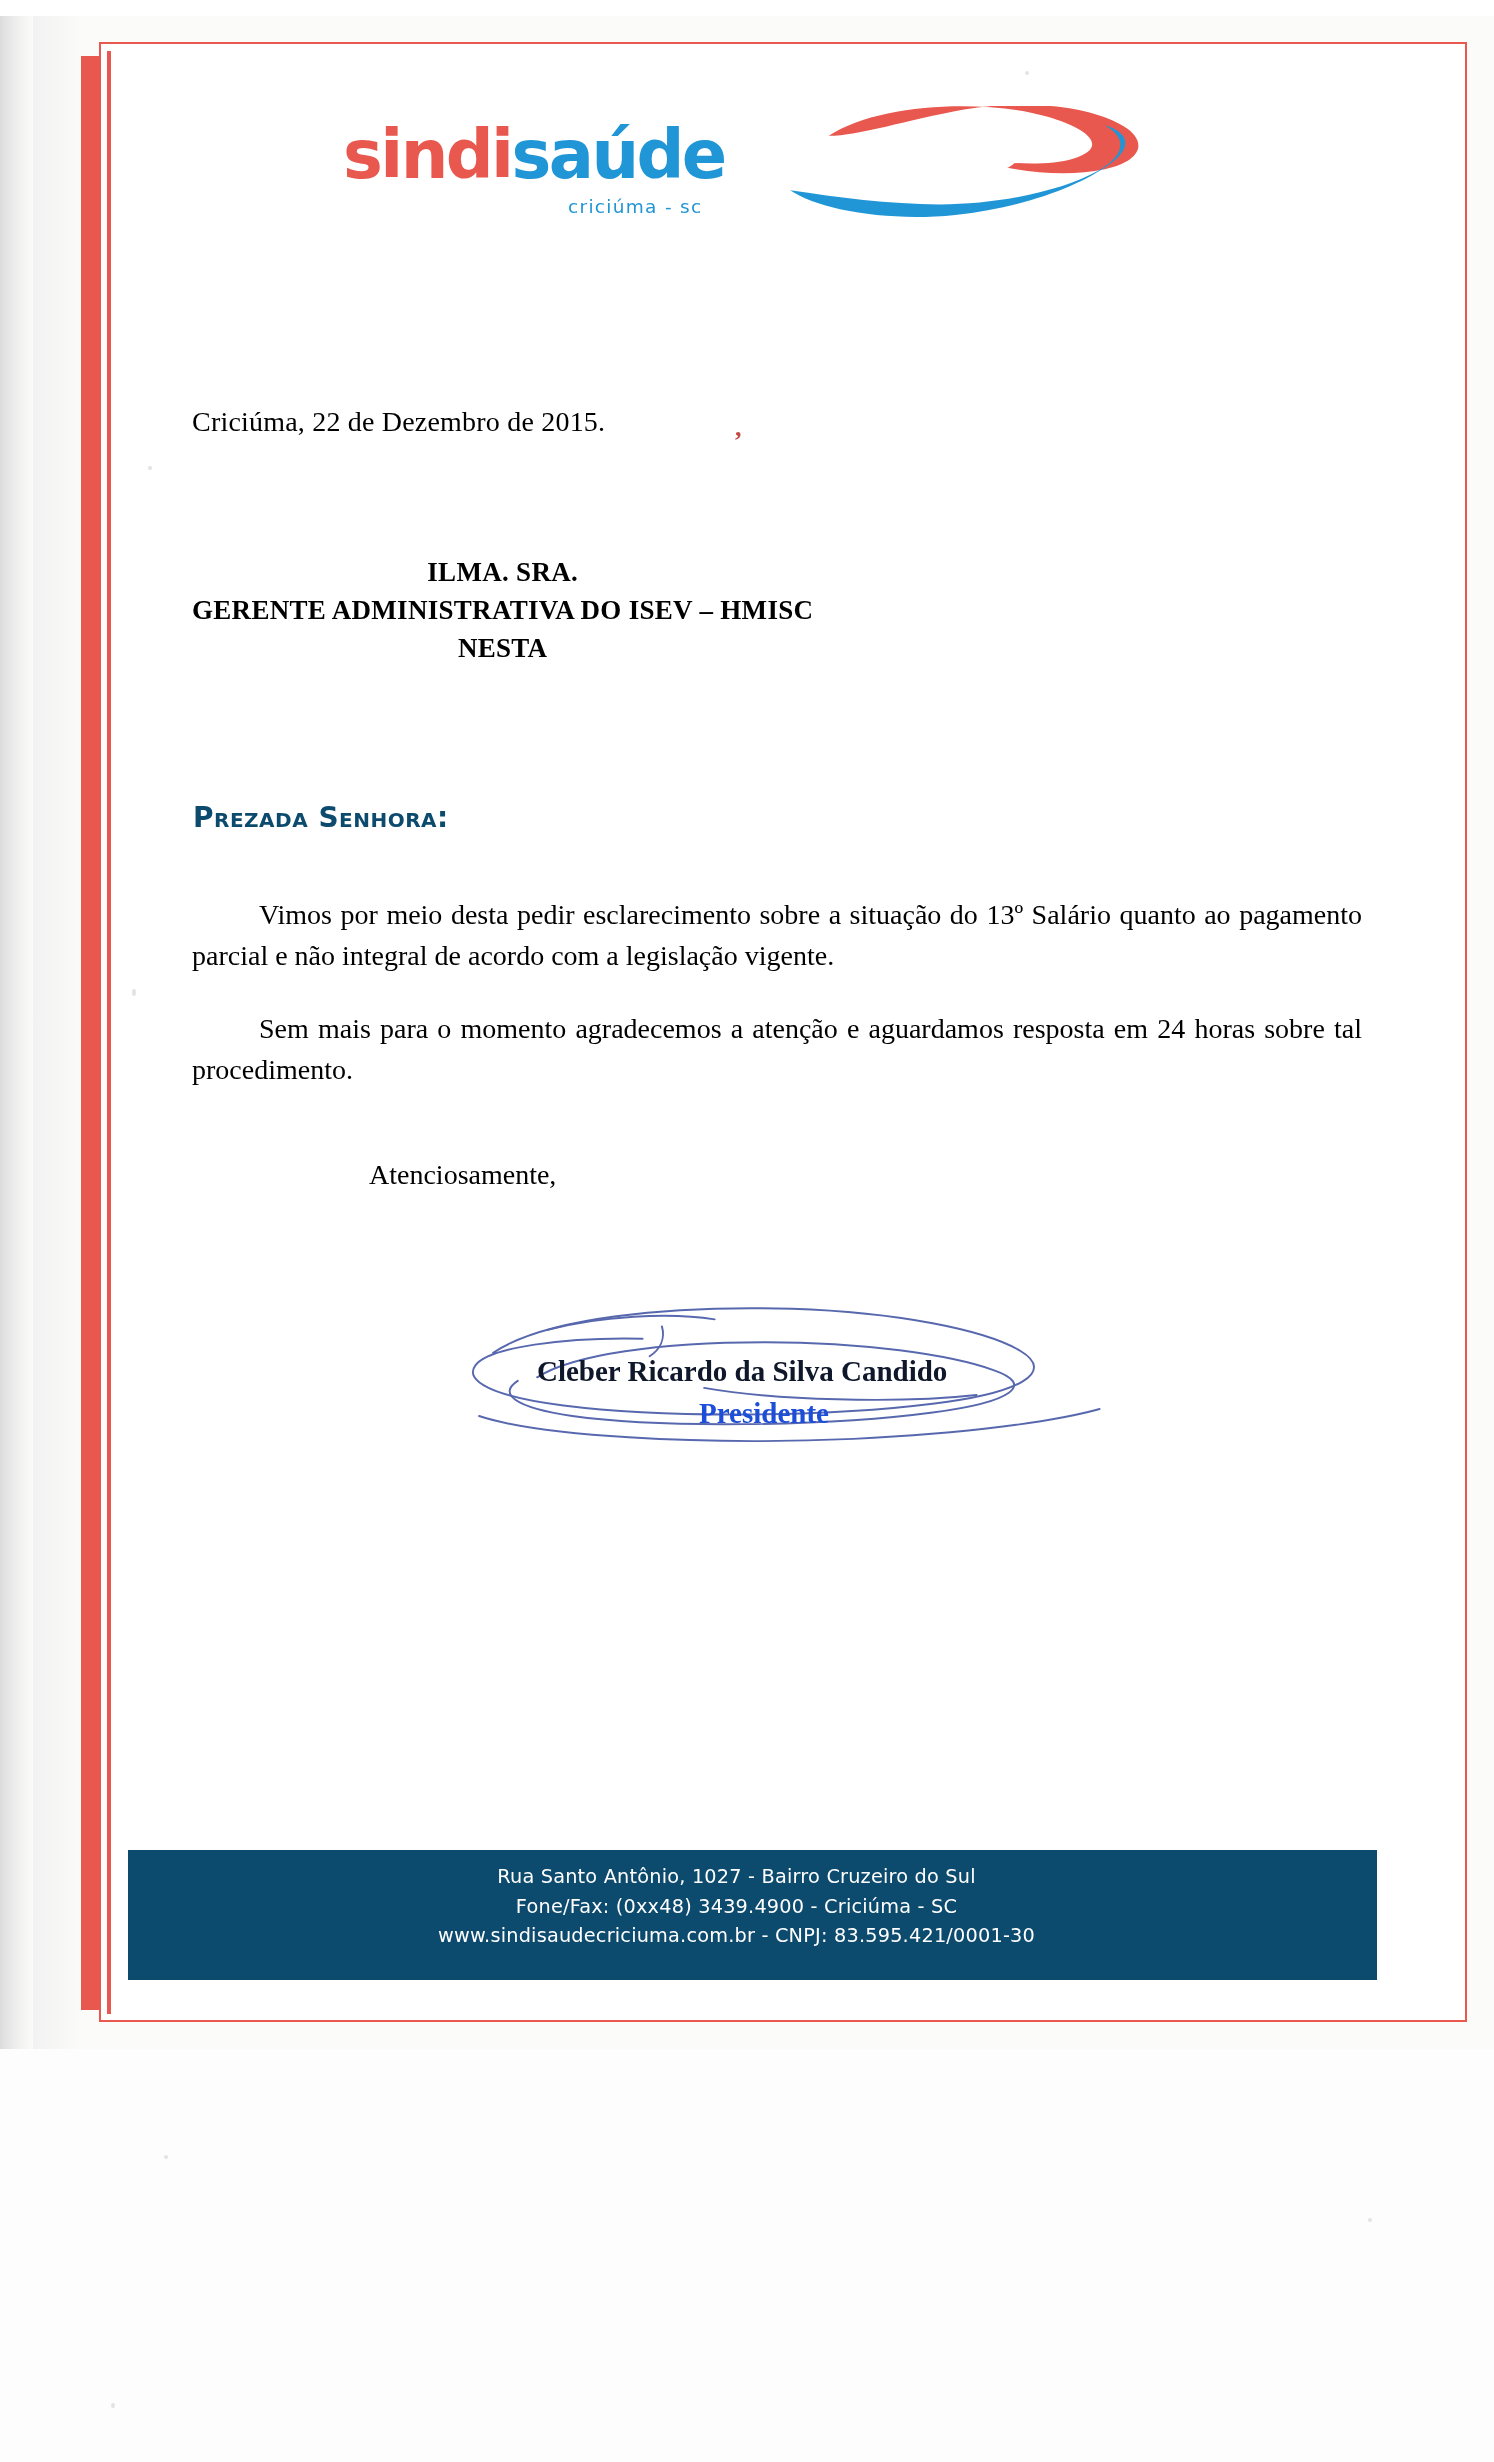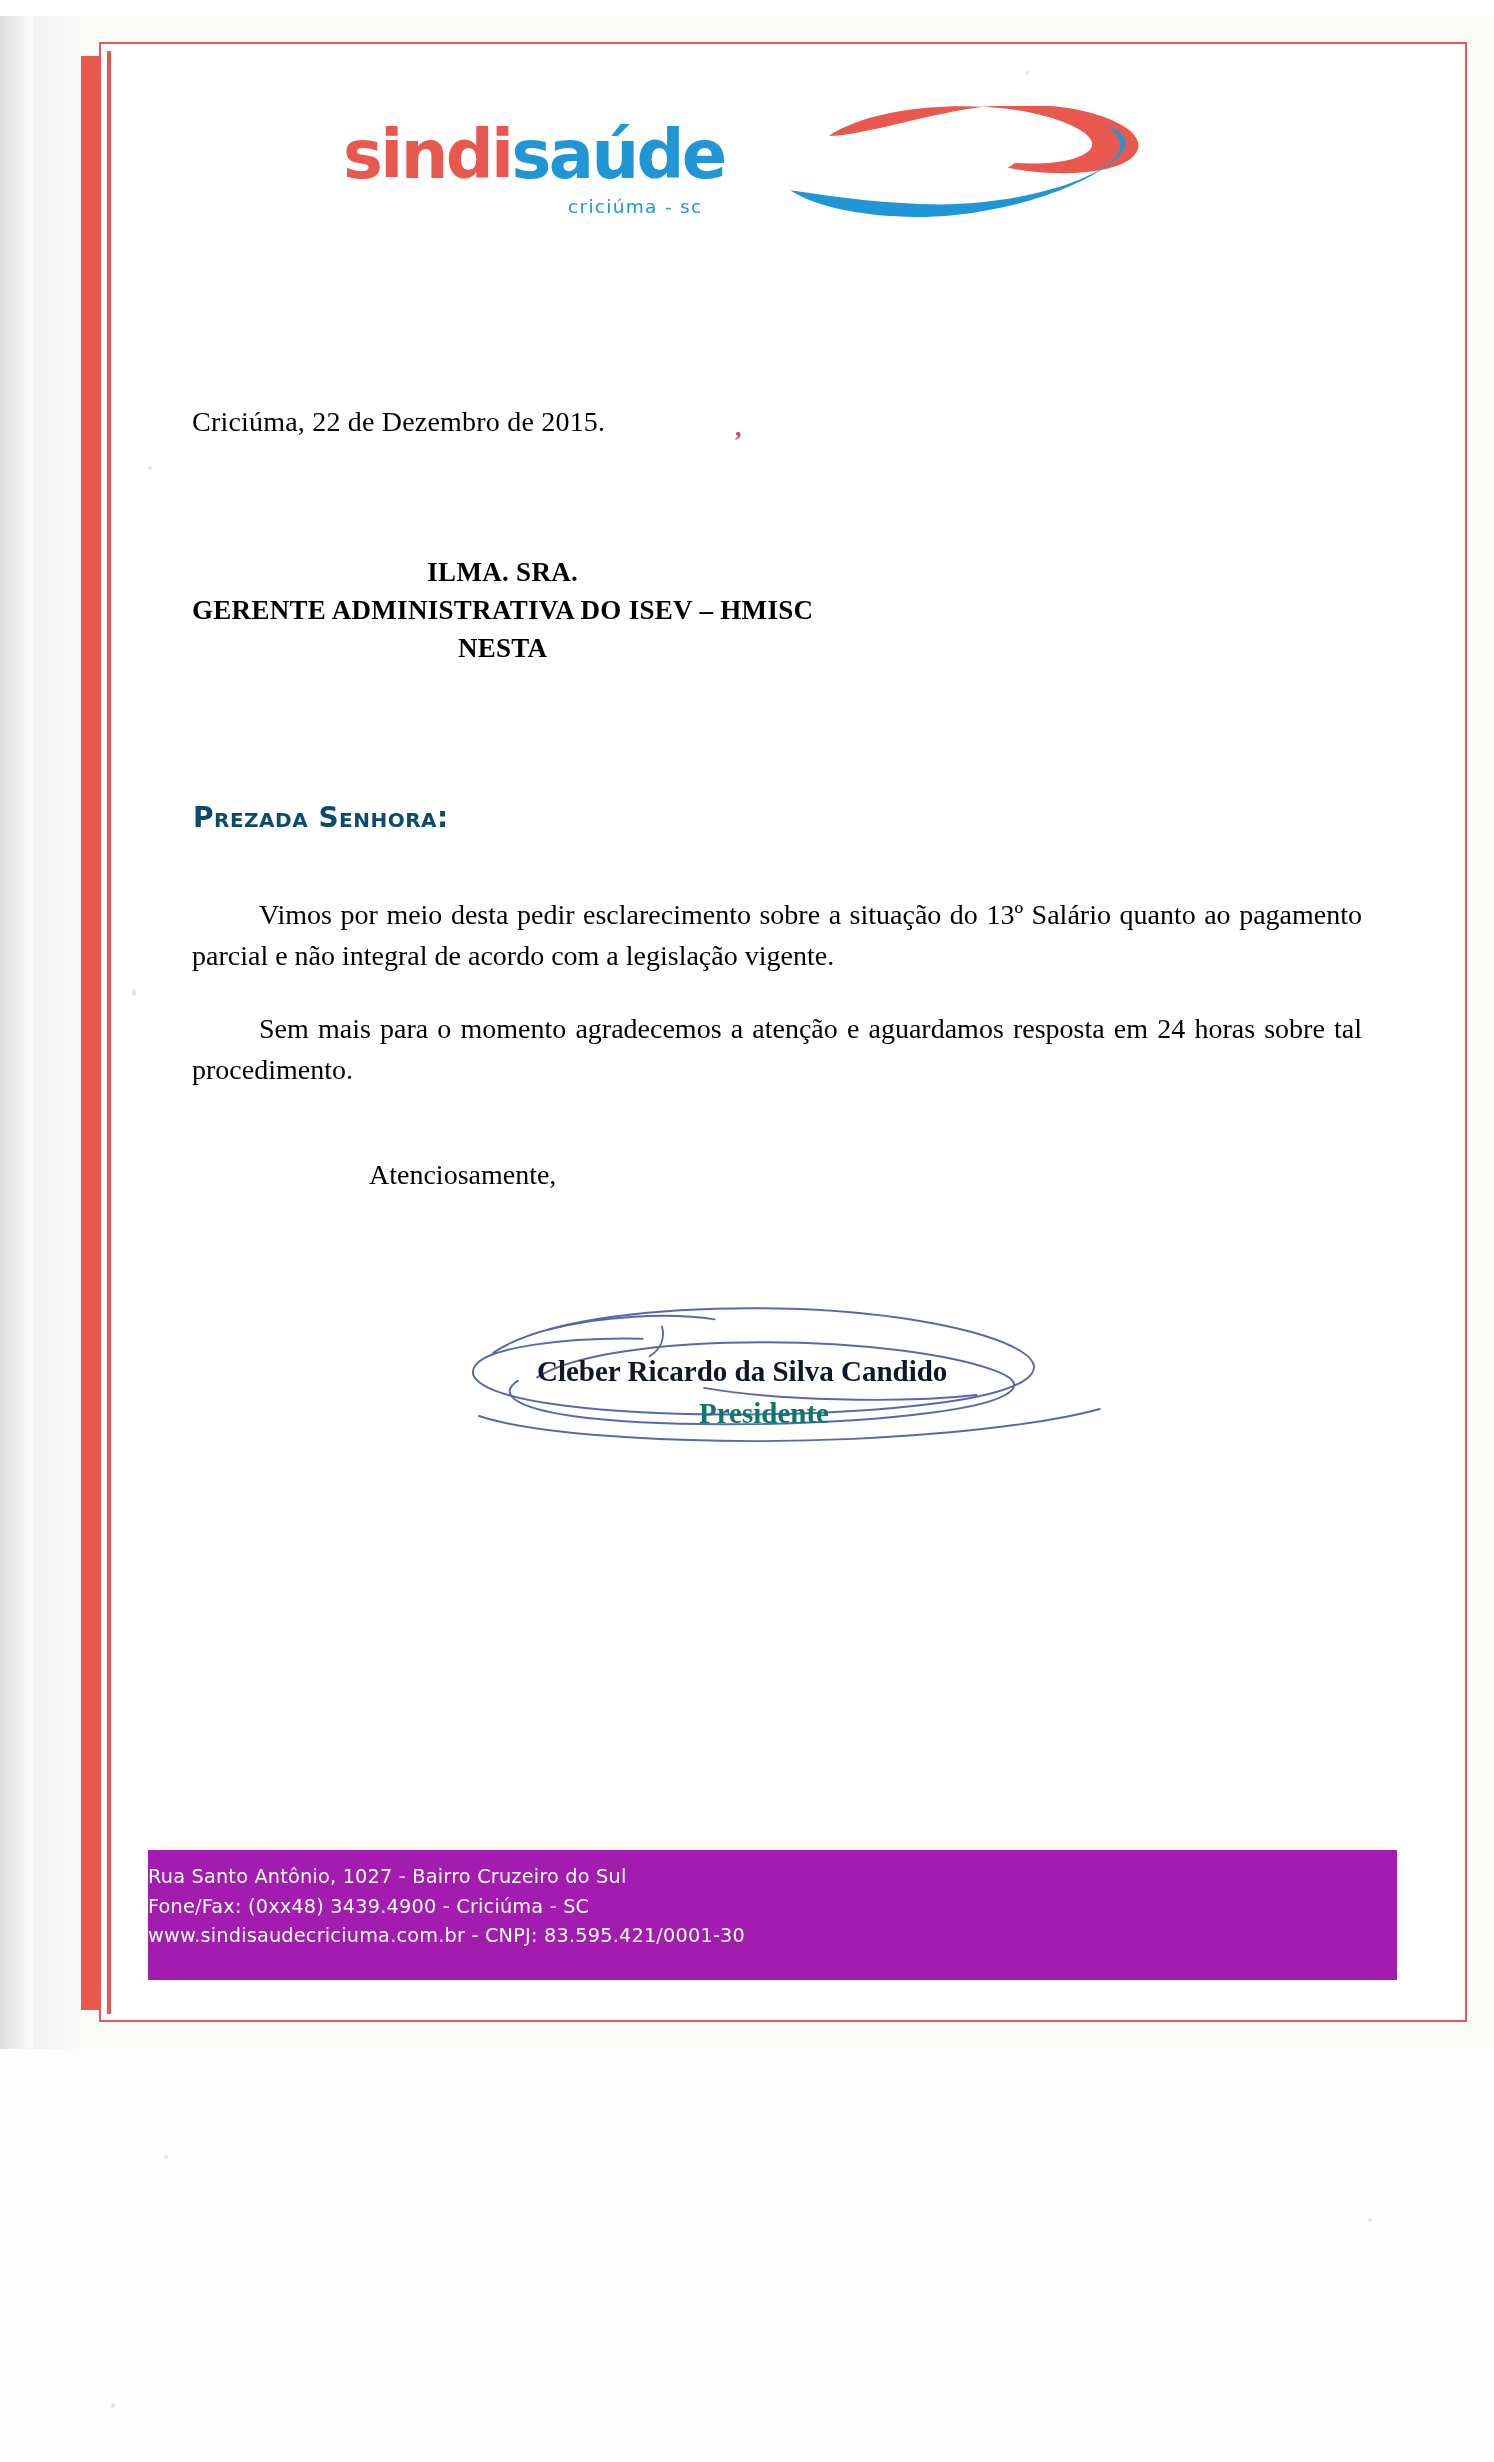--- a/index.html
+++ b/index.html
@@ -137,31 +137,30 @@
   }
   .sig-scribble{
     position:absolute;left:0;top:0;width:704px;height:167px;
   }
   .sig-name{
     position:absolute;left:97px;top:55px;
     font-weight:700;font-size:29px;white-space:nowrap;color:#0f172a;
   }
   .sig-role{
     position:absolute;left:259px;top:97px;
-    font-weight:700;font-size:29px;white-space:nowrap;color:#0f766e;
+    font-weight:700;font-size:29px;white-space:nowrap;color:#1d4ed8;
   }
 
   
   .footer{
     position:absolute;left:128px;top:1834px;width:1249px;height:130px;
-    background:#a21caf;
+    background:#0c4a6e;
     box-sizing:border-box;
     padding:12.3px 32px 8.8px 0;
-    text-align:left;
-    margin-left:20px;
+    text-align:center;
   }
   .footer div{
     font-family:"DejaVu Sans", sans-serif;
     font-size:19.3px;
     line-height:1.52;
     color:#ffffff;
     letter-spacing:0.2px;
     white-space:nowrap;
   }
 

